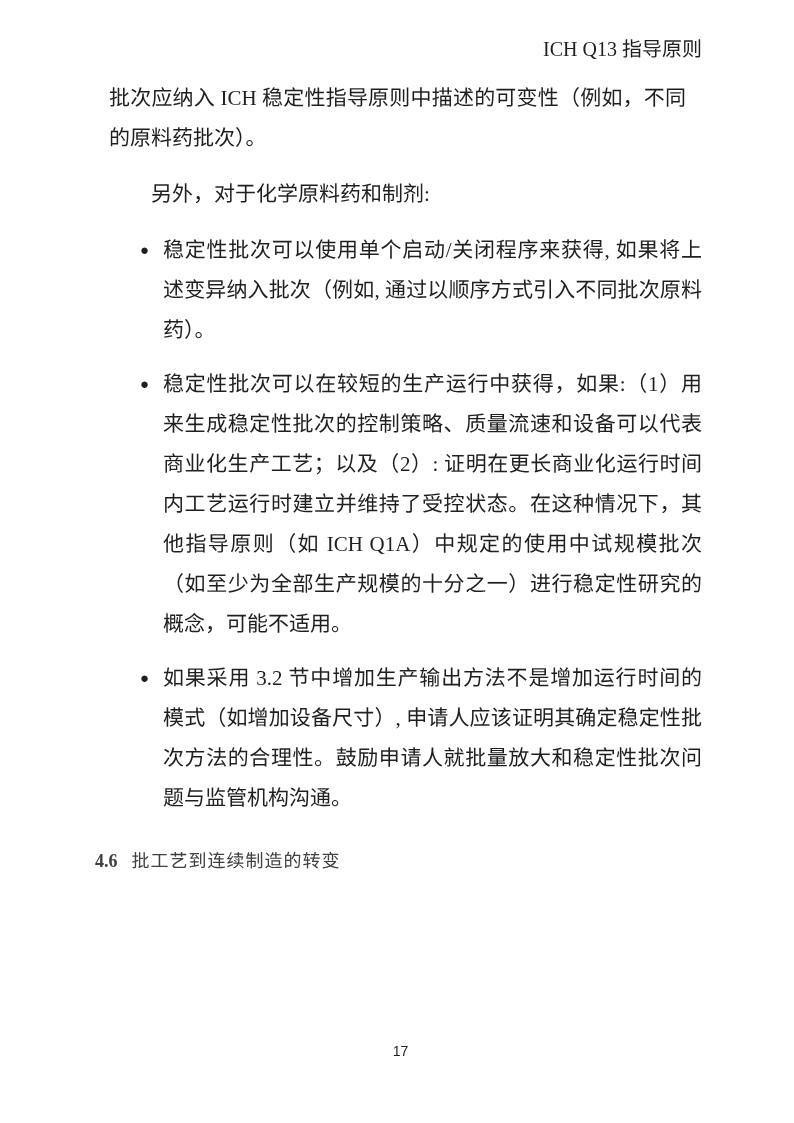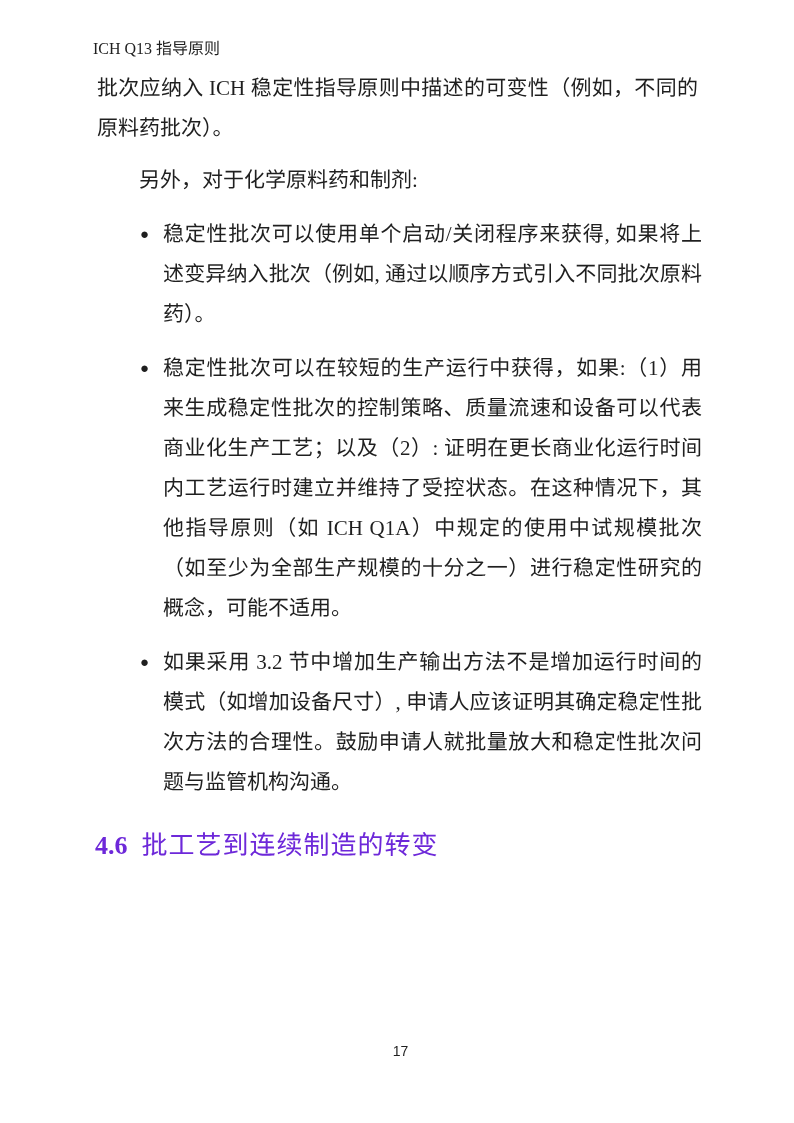--- a/index.html
+++ b/index.html
@@ -17,31 +17,31 @@
     font-family: "Liberation Serif", "DejaVu Serif", serif;
     color: #1f1f1f;
   }
   .content {
     position: absolute;
     left: 93px;
     right: 92px;
     top: 36px;
   }
   .doc-header {
-    text-align: left;
-    font-size: 16px;
+    text-align: right;
+    font-size: 20px;
     line-height: 26px;
     margin: 0 0 6px 0;
     font-weight: normal;
   }
   p.body-text {
     font-size: 21px;
     line-height: 40px;
     text-align: justify;
-    margin: 4px;
+    margin: 16px;
   }
   p.indented {
     text-indent: 2em;
     margin-top: 12px;
     font-family: Liberation Serif, serif;
   }
   ul.bullet-list {
     list-style: none;
     margin: 14px 0 0 0;
     padding: 0;
@@ -60,23 +60,23 @@
     position: absolute;
     left: 47px;
     top: 0;
     font-size: 15px;
     line-height: 40px;
   }
   h2.section-heading {
     display: flex;
     align-items: baseline;
     margin: 26px 0 20px 2px;
-    font-size: 26px;
+    font-size: 18px;
     line-height: 34px;
-    color: #6d28d9;
+    color: #404040;
   }
   .section-number {
     font-family: "Liberation Serif", "DejaVu Serif", serif;
     font-weight: bold;
     margin-right: 14px;
   }
   .section-title {
     font-family: "Liberation Sans", "DejaVu Sans", sans-serif;
     font-weight: normal;
     letter-spacing: 1px;

